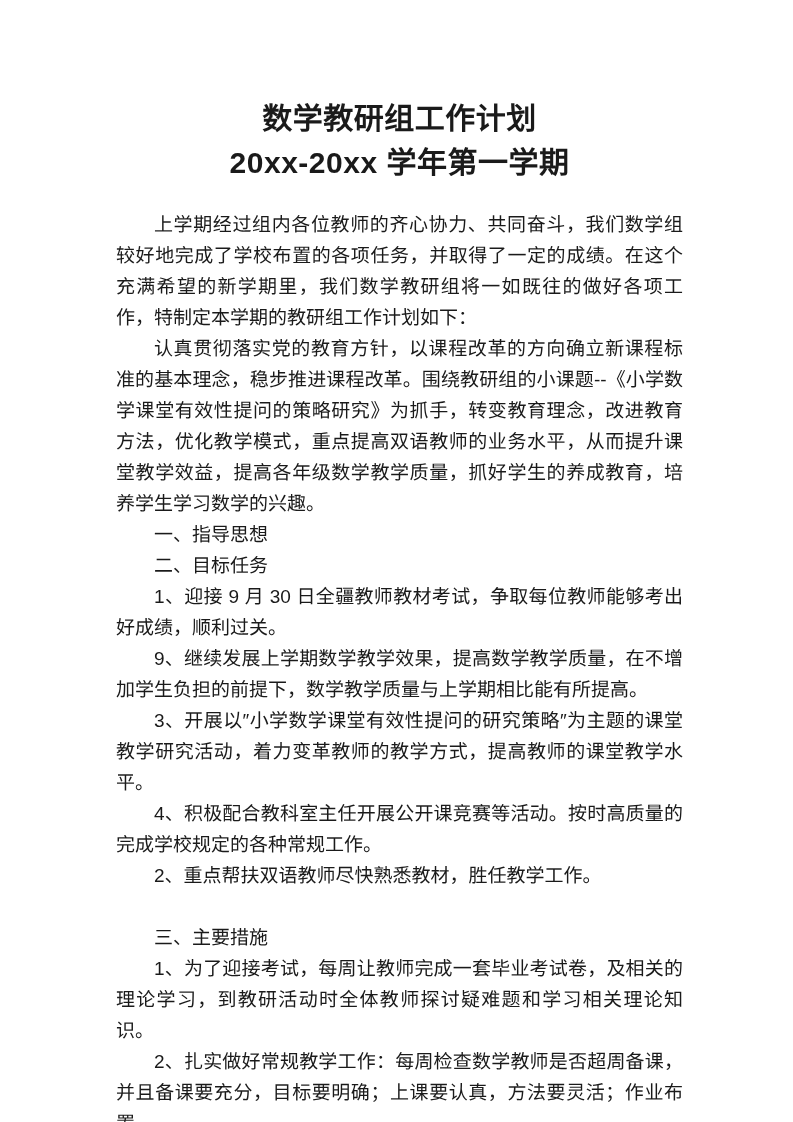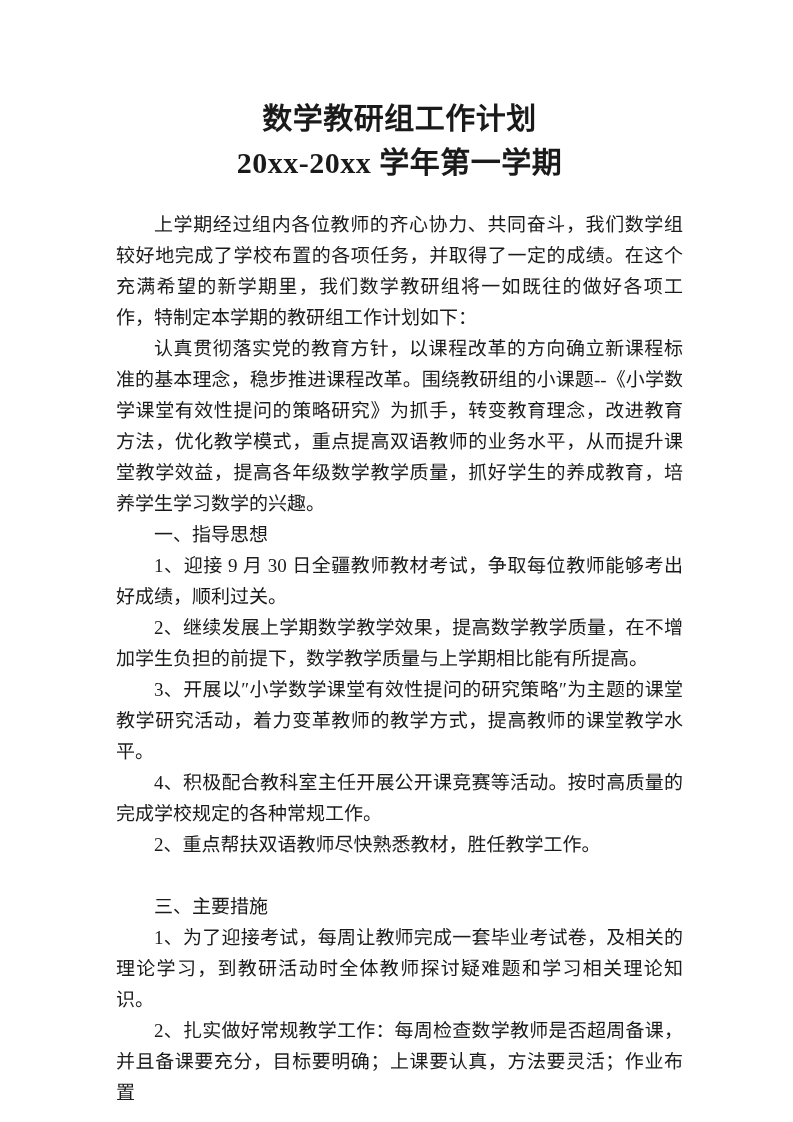--- a/index.html
+++ b/index.html
@@ -9,21 +9,21 @@
   }
   .page {
     position: relative;
     width: 793px;
     height: 1122px;
     margin: 0 auto;
     background: #ffffff;
     box-sizing: border-box;
     padding: 97px 110px 0 116px;
     overflow: hidden;
-    font-family: Liberation Serif, serif;
+    font-family: Liberation Sans, sans-serif;
     color: #1a1a1a;
   }
   .doc-title,
   .doc-subtitle {
     margin: 0;
     text-align: center;
     font-size: 30px;
     font-weight: bold;
     line-height: 44px;
     white-space: nowrap;
@@ -48,22 +48,23 @@
 <body>
 
 <div class="page">
   <h1 class="doc-title">数学教研组工作计划</h1>
   <h2 class="doc-subtitle">20xx-20xx 学年第一学期</h2>
 
   <div class="doc-body">
     <p>上学期经过组内各位教师的齐心协力、共同奋斗，我们数学组较好地完成了学校布置的各项任务，并取得了一定的成绩。在这个充满希望的新学期里，我们数学教研组将一如既往的做好各项工作，特制定本学期的教研组工作计划如下：</p>
     <p>认真贯彻落实党的教育方针，以课程改革的方向确立新课程标准的基本理念，稳步推进课程改革。围绕教研组的小课题--《小学数学课堂有效性提问的策略研究》为抓手，转变教育理念，改进教育方法，优化教学模式，重点提高双语教师的业务水平，从而提升课堂教学效益，提高各年级数学教学质量，抓好学生的养成教育，培养学生学习数学的兴趣。</p>
     <p>一、指导思想</p>
+    <p>二、目标任务</p>
     <p>1、迎接 9 月 30 日全疆教师教材考试，争取每位教师能够考出好成绩，顺利过关。</p>
-    <p>2、继续发展上学期数学教学效果，提高数学教学质量，在不增加学生负担的前提下，数学教学质量与上学期相比能有所提高。</p>
+    <p>9、继续发展上学期数学教学效果，提高数学教学质量，在不增加学生负担的前提下，数学教学质量与上学期相比能有所提高。</p>
     <p>3、开展以″小学数学课堂有效性提问的研究策略″为主题的课堂教学研究活动，着力变革教师的教学方式，提高教师的课堂教学水平。</p>
     <p>4、积极配合教科室主任开展公开课竞赛等活动。按时高质量的完成学校规定的各种常规工作。</p>
     <p>2、重点帮扶双语教师尽快熟悉教材，胜任教学工作。</p>
 
     <div class="blank-line"></div>
 
     <p>三、主要措施</p>
     <p>1、为了迎接考试，每周让教师完成一套毕业考试卷，及相关的理论学习，到教研活动时全体教师探讨疑难题和学习相关理论知识。</p>
     <p>2、扎实做好常规教学工作：每周检查数学教师是否超周备课，并且备课要充分，目标要明确；上课要认真，方法要灵活；作业布置</p>
   </div>

